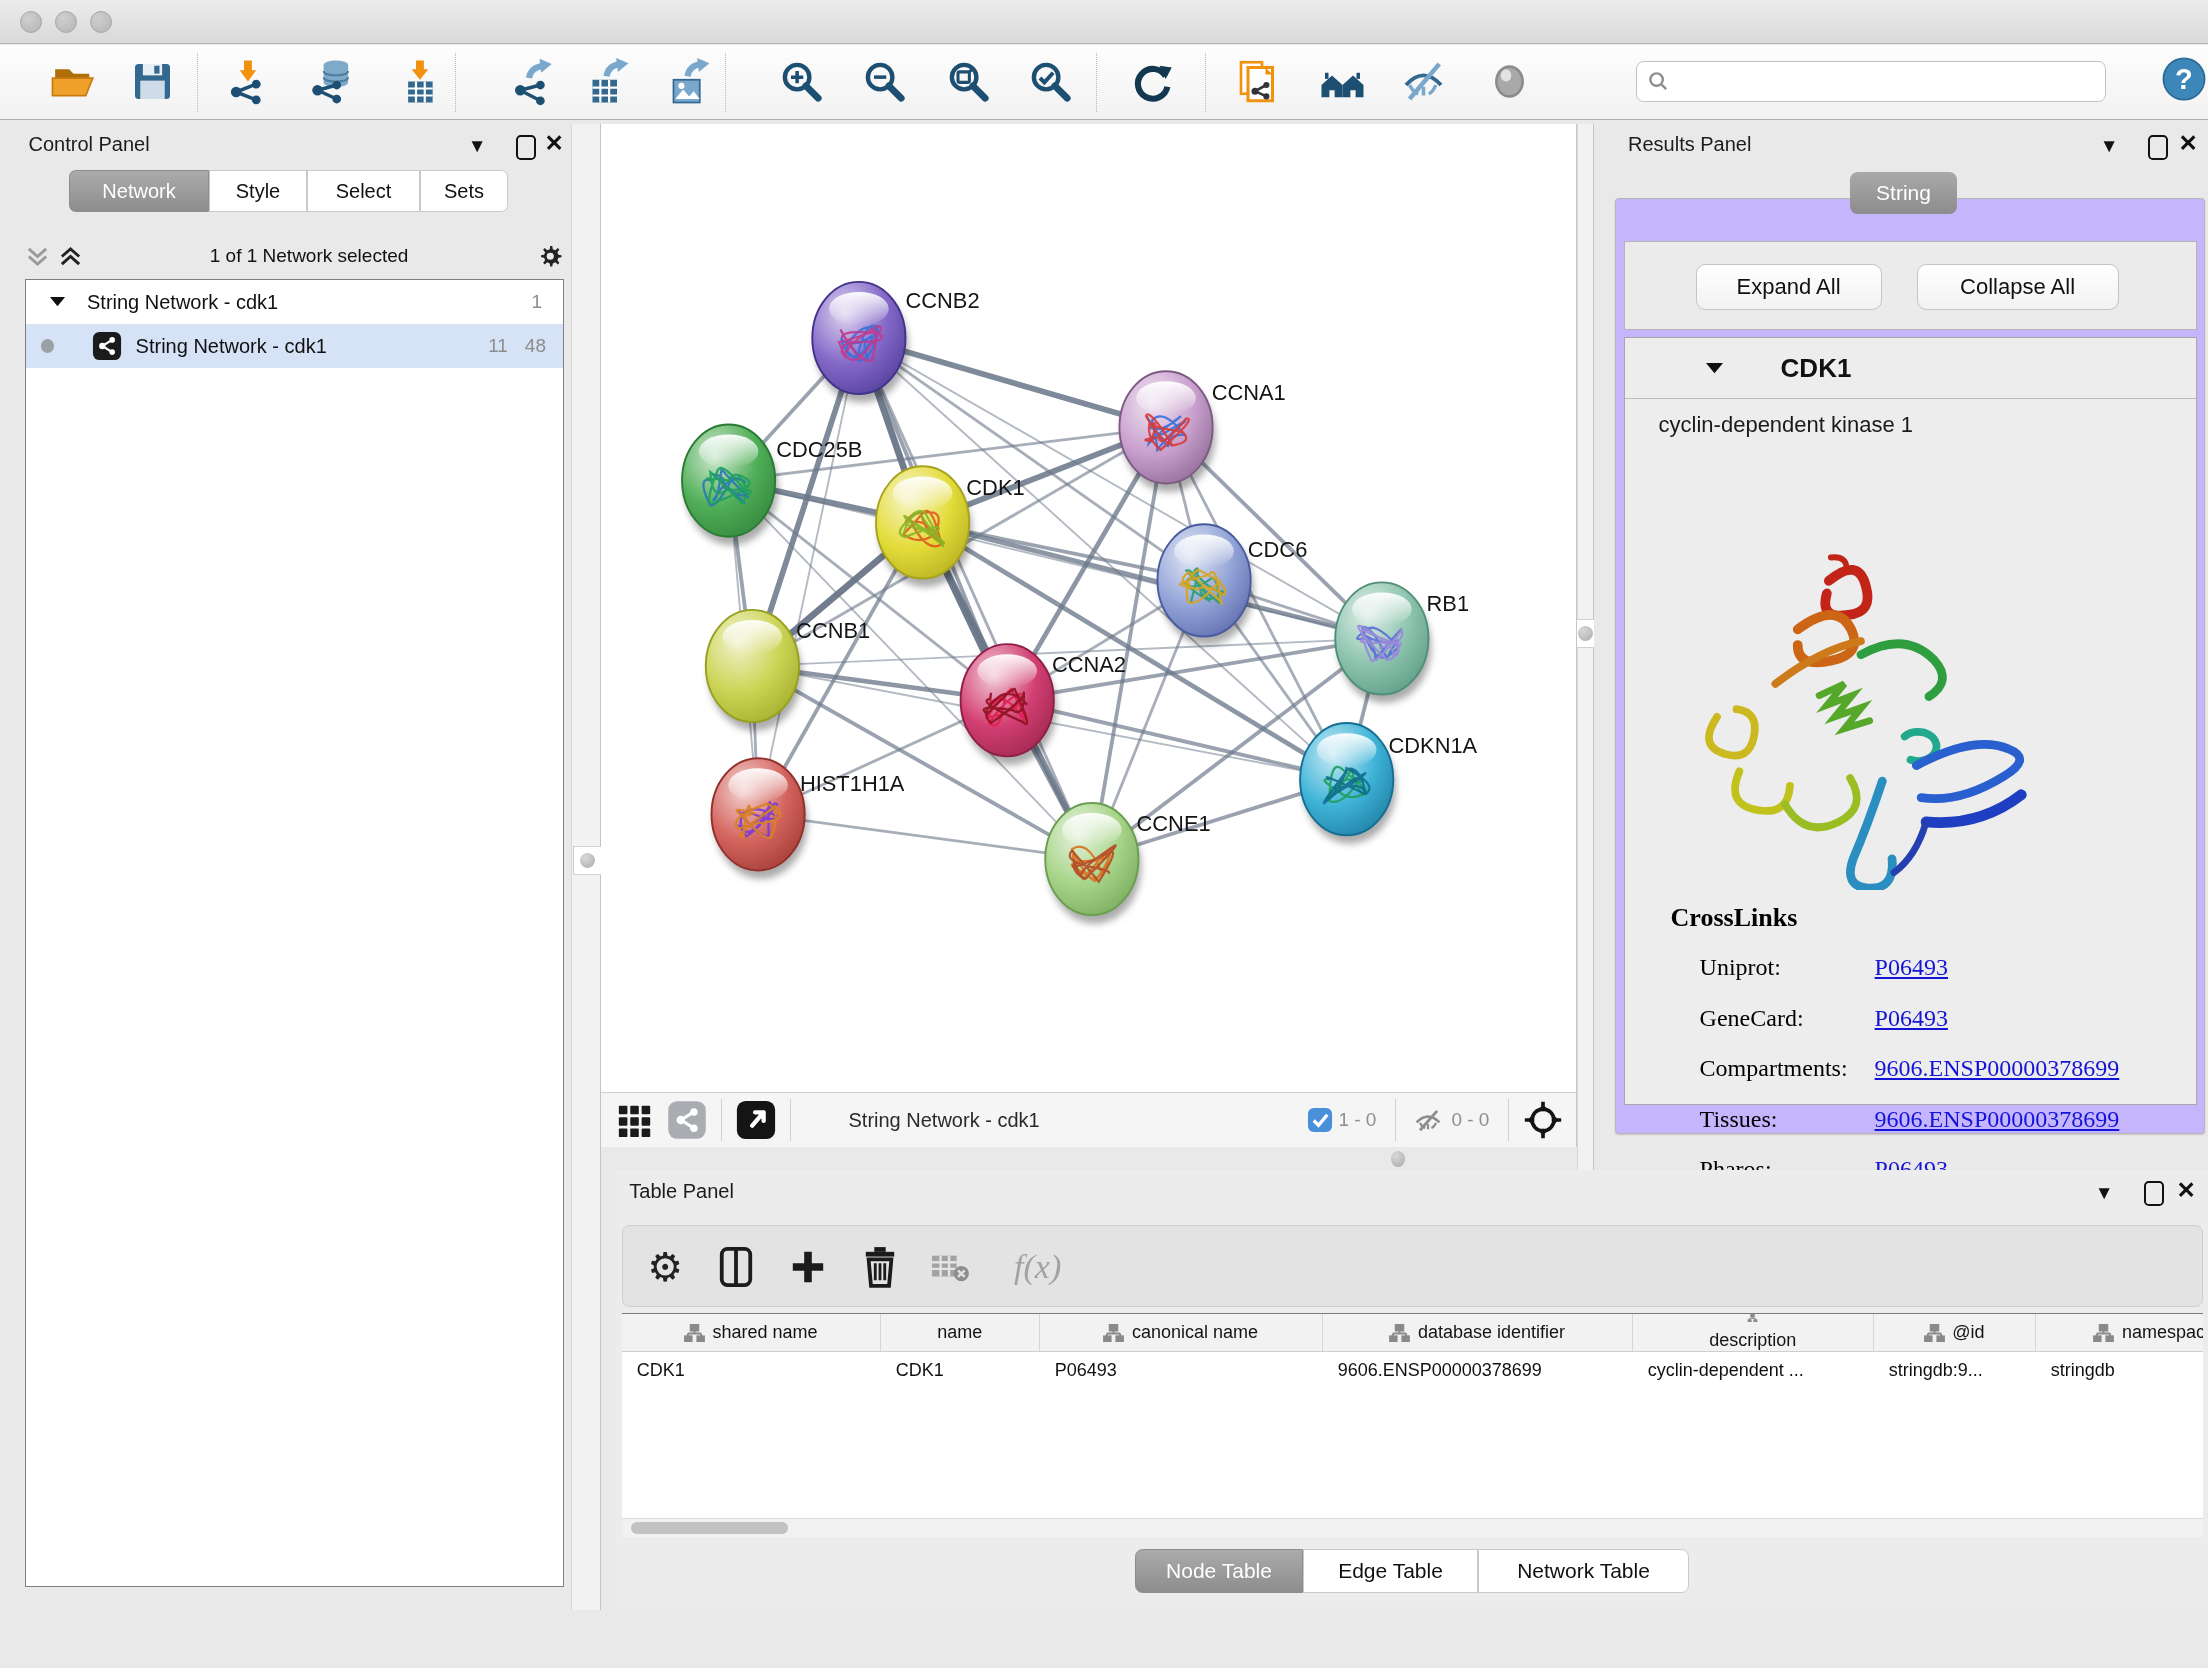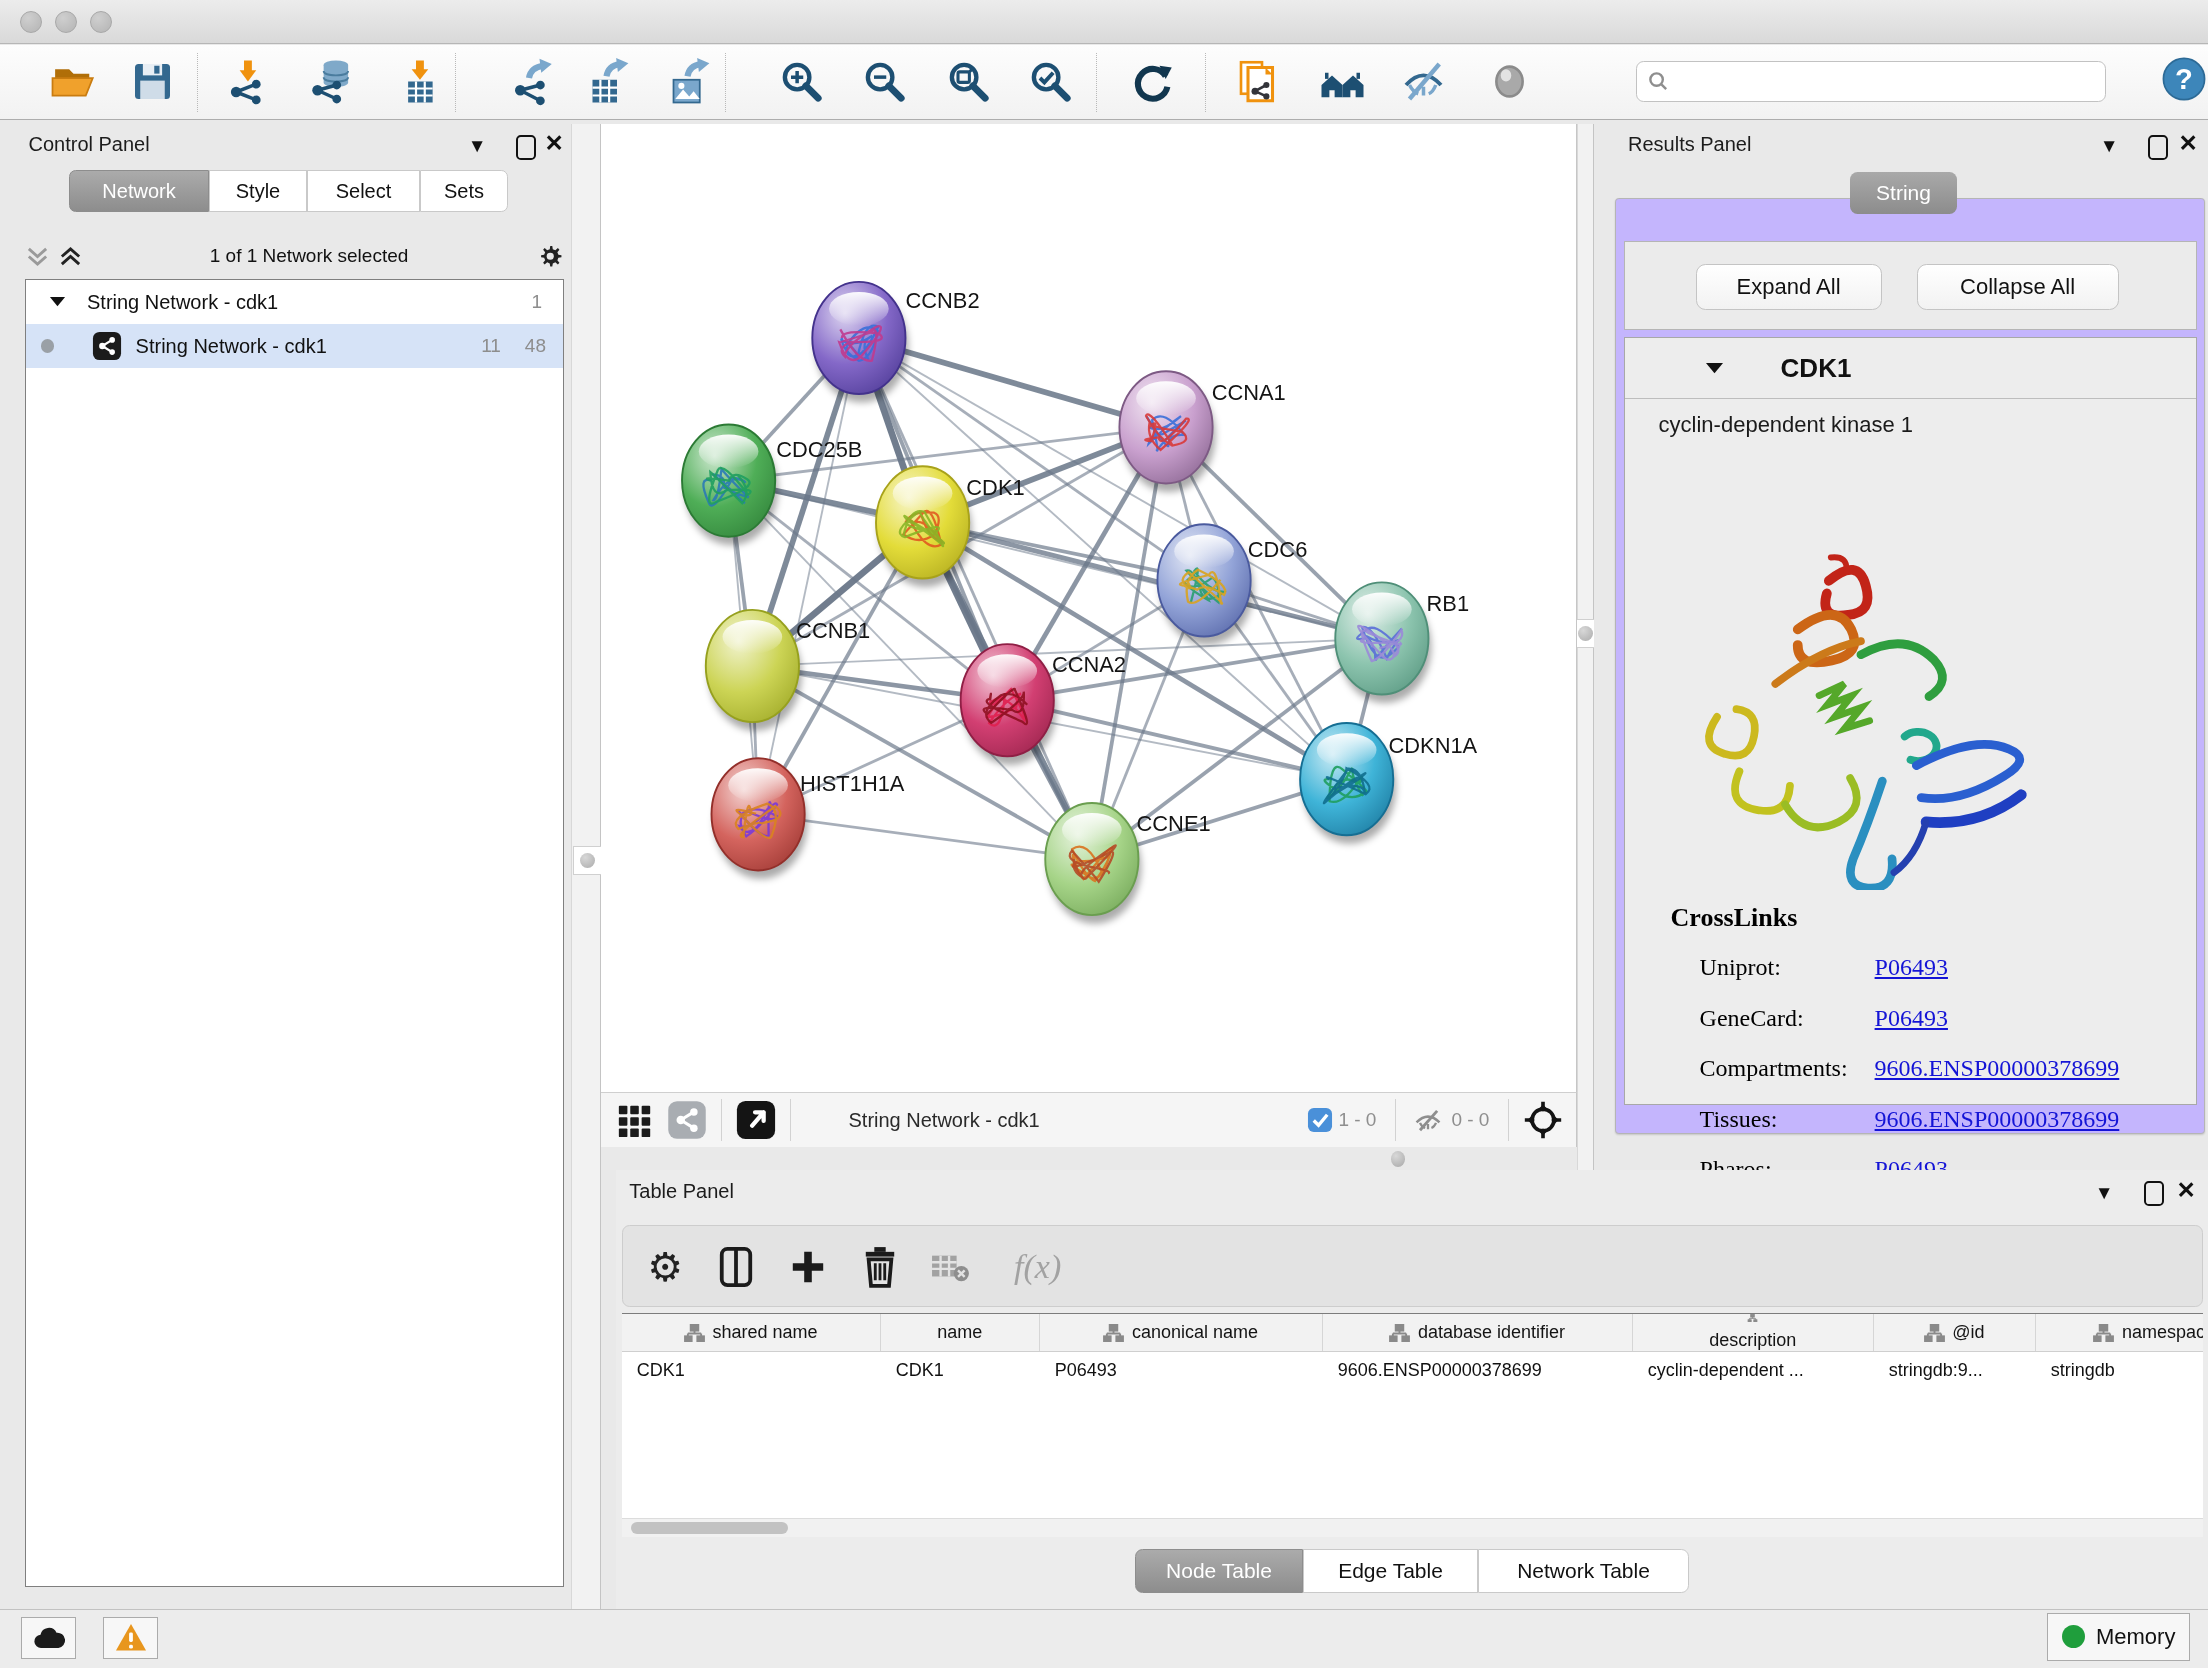--- a/index.html
+++ b/index.html
@@ -301,21 +301,21 @@
         <span style="width:13.3px;height:13.3px;border-radius:50%;background:#9aa0a6;margin-left:15px"></span>
         <svg width="30" height="30" viewBox="0 0 32 32" style="margin-left:38px">
             <rect x="1" y="1" width="30" height="30" rx="7" fill="#1b1b1b"></rect>
             <circle cx="11" cy="16" r="3.4" fill="#fff"></circle>
             <circle cx="21.5" cy="9.5" r="3" fill="#fff"></circle>
             <circle cx="21.5" cy="22.5" r="3" fill="#fff"></circle>
             <path d="M11 16 L21.5 9.5 M11 16 L21.5 22.5" stroke="#fff" stroke-width="2.4"></path>
           </svg>
         <span style="margin-left:13.3px">String Network - cdk1</span>
         <span class="cnt" style="margin-left:auto">11</span>
-        <span class="cnt" style="margin-left:24px;margin-right:17px">48</span>
+        <span class="cnt" style="margin-left:17px;margin-right:17px">48</span>
       </div>
     </div>
   </div>
 
   <div class="vsplit" style="left:571px;width:30px">
     <div class="handle" style="left:1px;top:722px">
         <i></i>
       </div>
   </div>
   <div class="vsplit" style="left:1577px;width:17px;height:1046px">
@@ -768,33 +768,15 @@
     <div id="hscroll">
         <div id="hthumb"></div>
       </div>
     <div id="ttabs">
         <div class="tab btab sel" style="width: 168px;">Node Table</div>
         <div class="tab btab" style="width: 175px;">Edge Table</div>
         <div class="tab btab" style="width: 211px;">Network Table</div>
       </div>
   </div>
 
-  <div id="statusbar">
-    <div class="sbtn" style="left:21px">
-      <svg width="34" height="25" viewBox="0 0 36 26">
-          <path d="M10 24 a7 7 0 0 1 -1 -14 a9 9 0 0 1 17 -2 a6.5 6.5 0 0 1 2 16 z" fill="#1b1b1b"></path>
-        </svg>
-    </div>
-    <div class="sbtn" style="left:103px">
-      <svg width="32" height="28.5" viewBox="0 0 34 30">
-          <path d="M17 1 L33 29 H1 z" fill="#e8961e"></path>
-          <rect x="15" y="10" width="4" height="10" rx="1.5" fill="#fff"></rect>
-          <rect x="15" y="23" width="4" height="4" rx="1.5" fill="#fff"></rect>
-        </svg>
-    </div>
-    <div id="membtn">
-      <span id="memdot" style="background: rgb(31, 158, 60);"></span>
-      <span>Memory</span>
-    </div>
-  </div>
 
 </div>
 
 
 </body></html>

